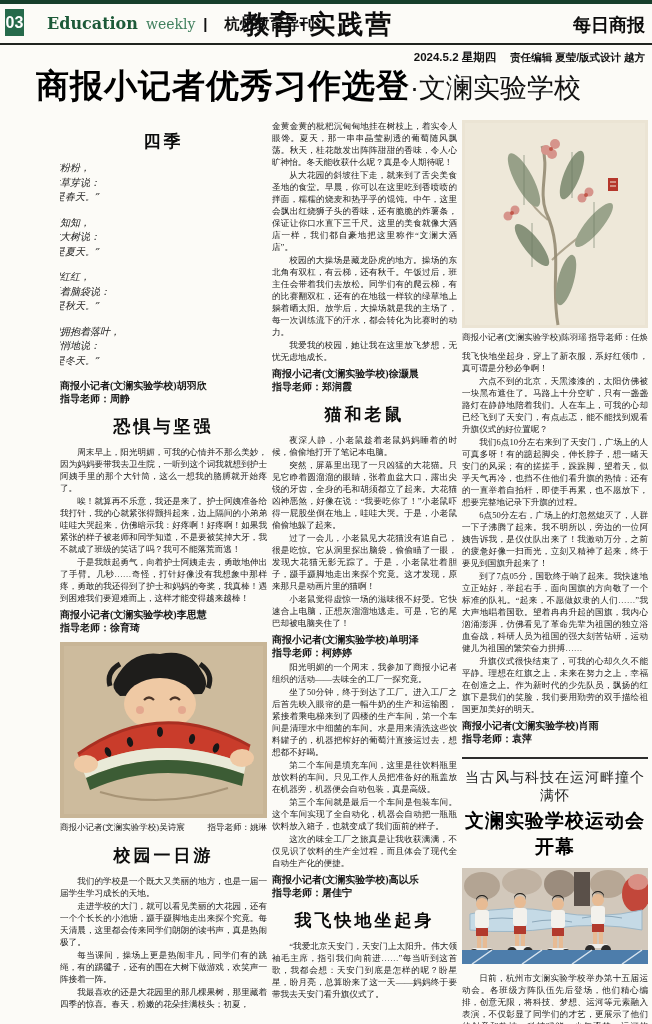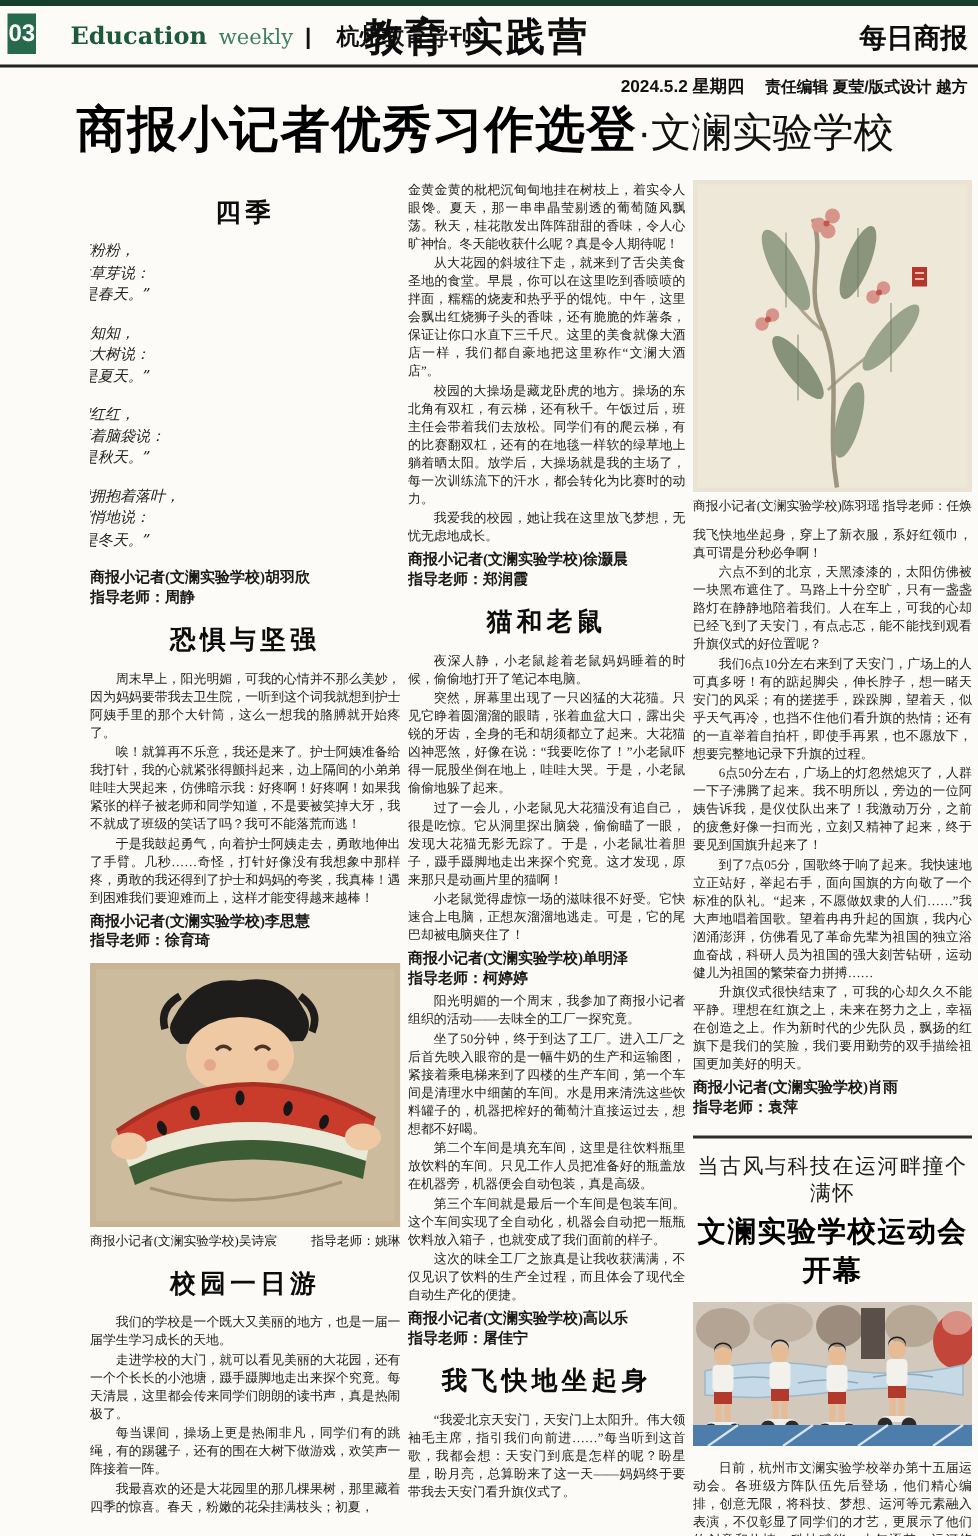--- a/index.html
+++ b/index.html
@@ -15,21 +15,21 @@
   .ed-sep{font:bold 15px "Liberation Sans",sans-serif;color:#111;margin:0 1px 0 4px;}
   .ed-cn{font:bold 15px "Liberation Sans",sans-serif;color:#111;margin-left:12px;}
   .section-title{position:absolute;left:0;right:16px;top:7px;text-align:center;
           font:bold 26px "Liberation Sans",sans-serif;letter-spacing:2px;color:#0d0d0d;}
   .masthead{position:absolute;right:7px;top:13px;font:bold 18px "Liberation Sans",sans-serif;color:#0d0d0d;text-align:right;}
   .header-rule{position:absolute;top:43px;left:0;right:0;height:2px;background:#20241f;}
   .dateline{position:absolute;right:7px;top:50px;font-family:"Liberation Sans",sans-serif;
           font-size:10.5px;font-weight:bold;color:#111;}
   .dateline .date{margin-right:14px;font-size:11.5px;}
   
-  .headline{position:absolute;left:36px;top:64px;width:600px;white-space:nowrap;margin-left:15px;}
+  .headline{position:absolute;left:36px;top:64px;width:600px;white-space:nowrap;}
   .headline .main{font:bold 33px "Liberation Sans",sans-serif;letter-spacing:1px;color:#000;}
   .headline .sub{font:27px "Liberation Sans",sans-serif;color:#111;}
   
   .col{position:absolute;top:120px;height:904px;overflow:hidden;}
   .col1{left:60px;width:207px;}
   .col2{left:272px;width:185px;}
   .col3{left:462px;width:186px;}
   .art-title{font-family:Liberation Mono, monospace;font-weight:bold;font-size:17px;
           text-align:center;letter-spacing:3px;color:#0c0c0c;margin:10px 0 8px;}
   p.body{font-size:8.6px;line-height:12px;text-align:justify;text-indent:2em;margin:0 0 1px;color:#232323;}

